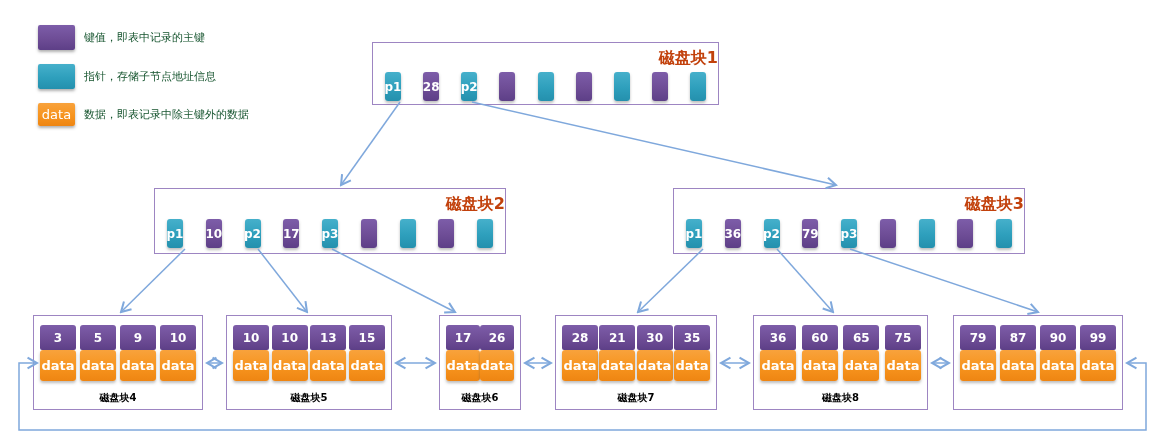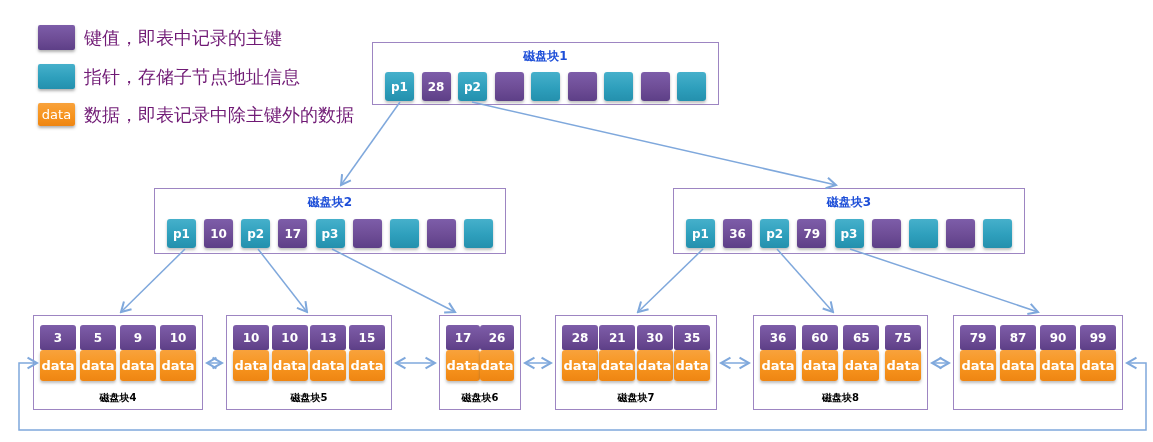--- a/index.html
+++ b/index.html
@@ -7,32 +7,32 @@
     position:relative;width:1153px;height:442px;background:#ffffff;
     font-family:"DejaVu Sans","Liberation Sans",sans-serif;overflow:hidden;
   }
   
   .legend-swatch{
     position:absolute;width:37px;height:25px;border-radius:2px;
     box-shadow:0 2px 3px rgba(80,80,80,.45);
     color:#fff;font-size:13px;display:flex;align-items:center;justify-content:center;
   }
   .legend-label{
-    position:absolute;left:84px;font-size:18px;color:#701a75;white-space:nowrap;line-height:25px;
+    position:absolute;left:84px;font-size:11px;color:#14532d;white-space:nowrap;line-height:25px;
   }
   
   .inode,.lnode{position:absolute;border:1px solid #9d85c2;background:#fff;box-sizing:border-box;}
-  .ititle{position:absolute;top:5px;left:0;right:0;text-align:center;font-size:12px;font-weight:700;color:#1d4ed8;}
+  .ititle{position:absolute;top:5px;left:0;right:0;text-align:right;font-size:16px;font-weight:700;color:#c2410c;}
   .irow{position:absolute;left:12px;right:12px;top:30px;display:flex;justify-content:space-between;}
   .cell{
     display:flex;align-items:center;justify-content:center;
     color:#fff;border-radius:3px;font-size:12px;font-weight:600;
     box-shadow:0 2px 3px rgba(90,90,90,.4);
   }
-  .irow .cell{width:29px;height:29px;}
+  .irow .cell{width:16px;height:29px;}
   .ptr{background:linear-gradient(180deg,#46b0cb 0%,#2e9fbc 55%,#2490ad 100%);}
   .key{background:linear-gradient(180deg,#7d5da9 0%,#6e4d96 55%,#5d3f87 100%);}
   .dat{background:linear-gradient(180deg,#f8a23c 0%,#f7941e 55%,#ee8512 100%);}
   
   .lrow{position:absolute;left:6px;right:6px;top:9px;display:flex;justify-content:space-between;}
   .lcol{display:flex;flex-direction:column;width:36px;}
   .lkey{height:25px;border-radius:3px 3px 2px 2px;box-shadow:none;}
   .ldat{height:31px;border-radius:3px;font-size:13px;font-weight:600;}
   .ltitle{position:absolute;bottom:4px;left:0;right:0;text-align:center;font-size:10px;font-weight:700;color:#000;}
   

